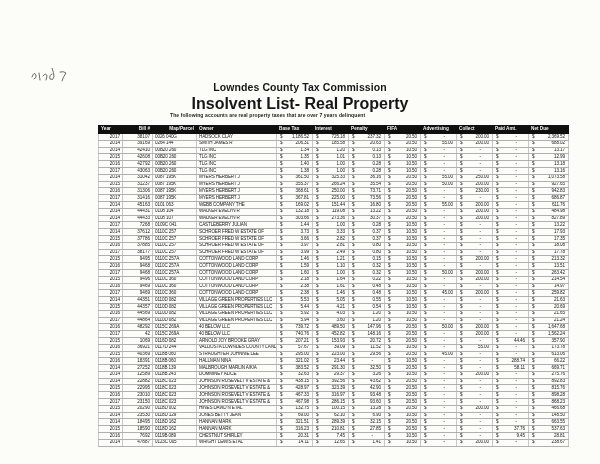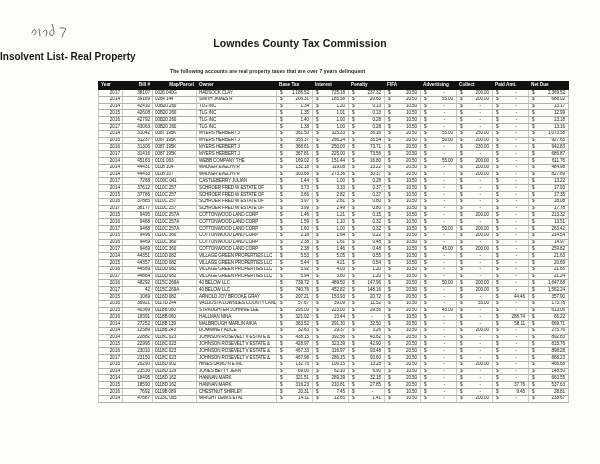--- a/index.html
+++ b/index.html
@@ -3,29 +3,29 @@
 <meta charset="utf-8">
 <style>
   html,body{margin:0;padding:0;}
   body{
     width:600px;height:464px;overflow:hidden;position:relative;
     background:#fcfcf9;
     font-family:"Liberation Sans", sans-serif;
     color:#1b1b1b;
     -webkit-font-smoothing:antialiased;
   }
-  .paper{position:absolute;inset:0;}
+  .paper{position:absolute;inset:0;margin-top:44px;}
   .scribble{position:absolute;left:30px;top:24px;}
   .title1{
     position:absolute;top:37px;left:0;width:600px;text-align:center;
     font-size:10.5px;font-weight:bold;letter-spacing:.1px;color:#161616;
   }
   .title2{
-    position:absolute;top:51px;left:0;width:600px;text-align:left;
-    font-size:10px;font-weight:bold;color:#161616;
+    position:absolute;top:51px;left:0;width:600px;text-align:center;
+    font-size:16px;font-weight:bold;color:#161616;
   }
   .note{
     position:absolute;top:68px;left:170px;
     font-size:5px;font-weight:bold;color:#222;letter-spacing:.1px;
   }
   table.tax{
     position:absolute;left:98px;top:81px;width:470px;
     border-collapse:collapse;table-layout:fixed;
     font-size:4.6px;line-height:1;color:#191919;
     border:1px solid #6e6e6e;

